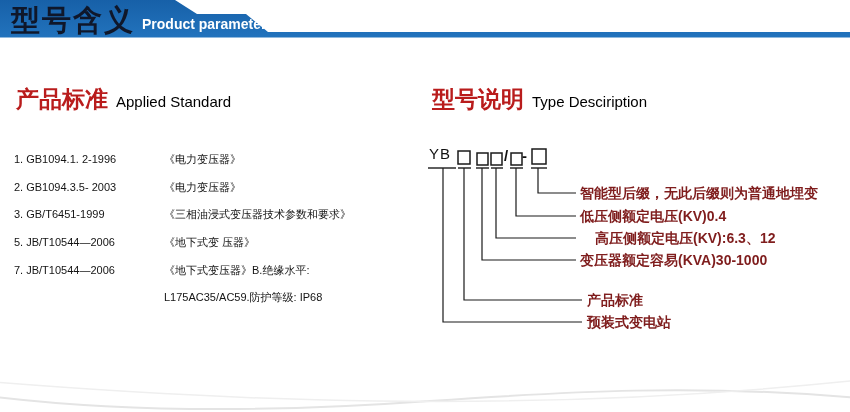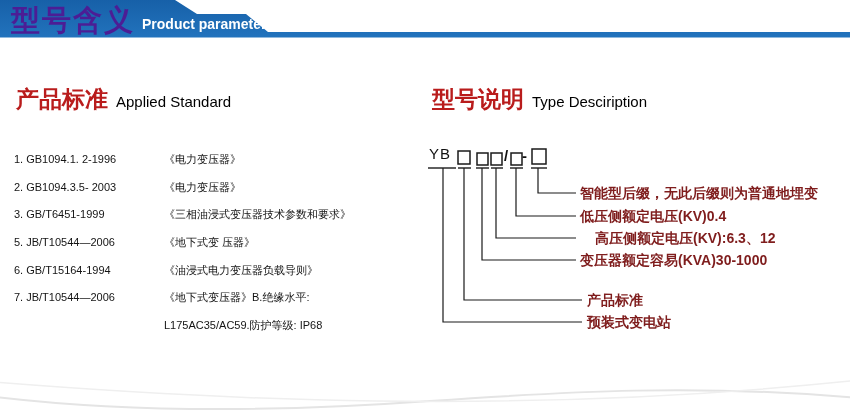--- a/index.html
+++ b/index.html
@@ -6,21 +6,21 @@
   body{
     width:850px;height:412px;position:relative;overflow:hidden;
     background:#ffffff;
     font-family:"Liberation Sans","DejaVu Sans",sans-serif;
     color:#1a1a1a;
   }
   
   .banner{position:absolute;left:0;top:0;width:850px;height:40px;}
   .banner-title{
     position:absolute;left:11px;top:1px;
-    font-size:29px;font-weight:bold;color:#4c1d95;letter-spacing:2px;white-space:nowrap;
+    font-size:29px;font-weight:bold;color:#0f172a;letter-spacing:2px;white-space:nowrap;
   }
   .banner-sub{
     position:absolute;left:142px;top:16px;
     font-size:14px;font-weight:600;color:#ffffff;white-space:nowrap;
   }
   
   .sec-head{position:absolute;white-space:nowrap;}
   .sec-head .cn{font-size:23px;font-weight:bold;color:#b91c1c;}
   .sec-head .en{font-size:15px;color:#000;margin-left:8px;}
   #standards-head{left:16px;top:84px;}
@@ -66,21 +66,20 @@
 
 <div id="standards-head" class="sec-head">
   <span class="cn">产品标准</span><span class="en">Applied Standard</span>
 </div>
 
 <div class="std-list">
   <div class="std-row"><span class="code">1. GB1094.1. 2-1996</span><span class="title">《电力变压器》</span></div>
   <div class="std-row"><span class="code">2. GB1094.3.5- 2003</span><span class="title">《电力变压器》</span></div>
   <div class="std-row"><span class="code">3. GB/T6451-1999</span><span class="title">《三相油浸式变压器技术参数和要求》</span></div>
   <div class="std-row"><span class="code">5. JB/T10544—2006</span><span class="title">《地下式变 压器》</span></div>
-  <div class="std-row"><span class="code">6. GB/T15164-1994</span><span class="title">《油浸式电力变压器负载导则》</span></div>
   <div class="std-row"><span class="code">7. JB/T10544—2006</span><span class="title">《地下式变压器》B.绝缘水平:</span></div>
   <div class="std-row"><span class="code"></span><span class="title">L175AC35/AC59.防护等级: IP68</span></div>
 </div>
 
 <div id="typedesc-head" class="sec-head">
   <span class="cn">型号说明</span><span class="en">Type Desciription</span>
 </div>
 
 <div id="diagram">
   <svg width="425" height="205" viewBox="0 0 425 205">

